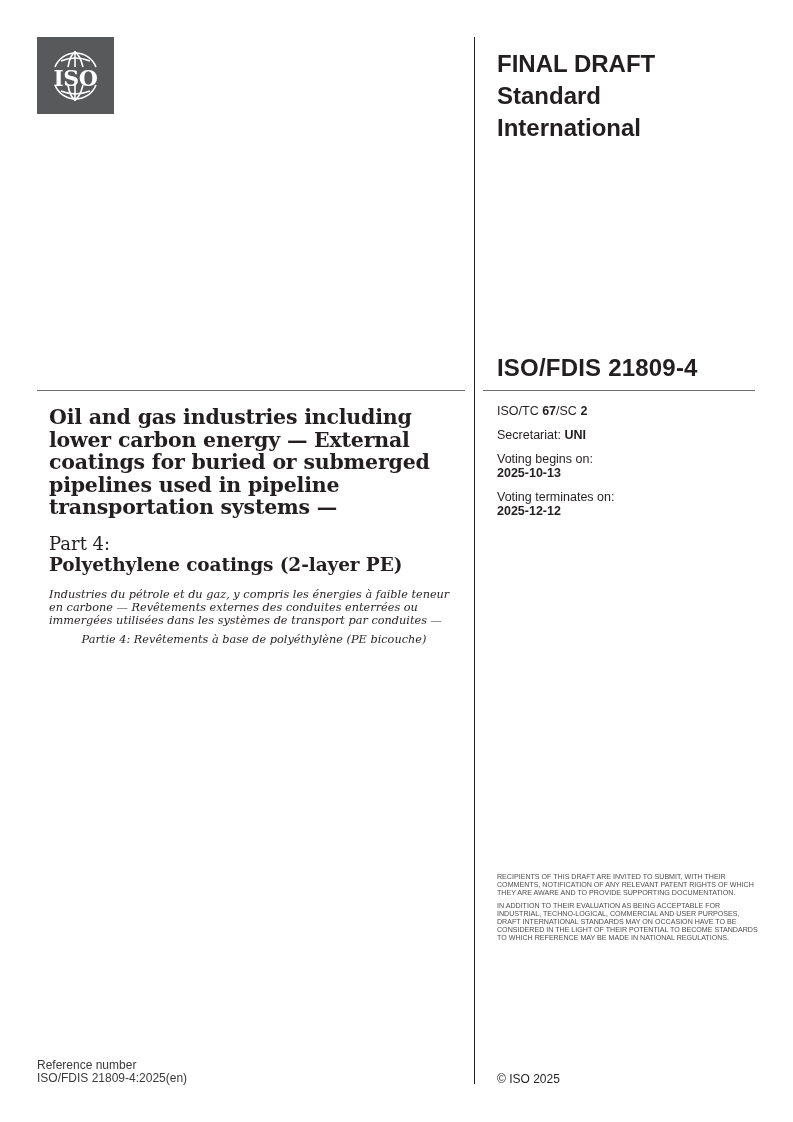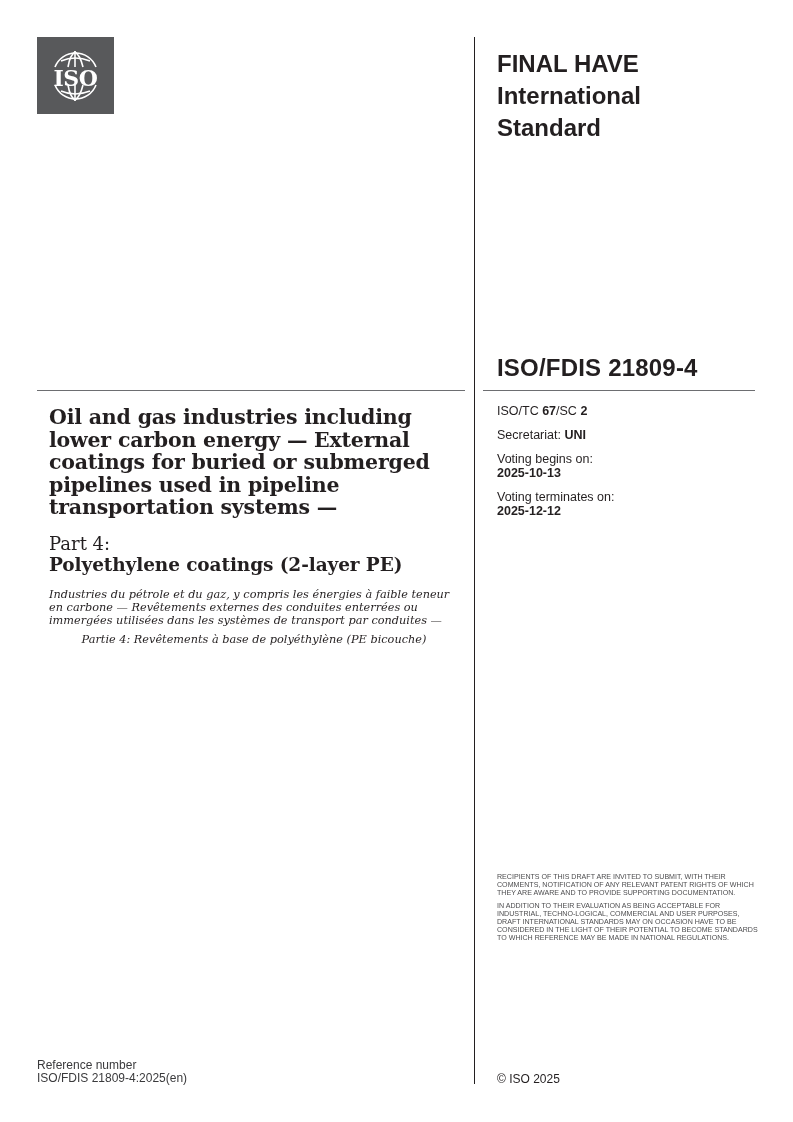--- a/index.html
+++ b/index.html
@@ -57,23 +57,23 @@
     </g>
     <text x="38.5" y="48.5" text-anchor="middle" font-family="DejaVu Serif, serif" font-weight="bold" font-size="22" fill="#ffffff" letter-spacing="-0.5">ISO</text>
   </svg>
 </div>
 
 <div id="vline" class="abs"></div>
 <div id="hrule-left" class="abs"></div>
 <div id="hrule-right" class="abs"></div>
 
 <div id="doc-type" class="abs sans">
-  <div>FINAL HAVE</div>
+  <div>FINAL DRAFT</div>
+  <div>Standard</div>
   <div>International</div>
-  <div>Standard</div>
 </div>
 
 <div id="doc-number" class="abs sans">ISO/FDIS 21809-4</div>
 
 <div id="meta" class="abs sans">
   <div class="row">
     <span>ISO/TC </span><b>67</b><span>/SC </span><b>2</b>
   </div>
   <div class="row">
     <span>Secretariat: </span><b>UNI</b>

